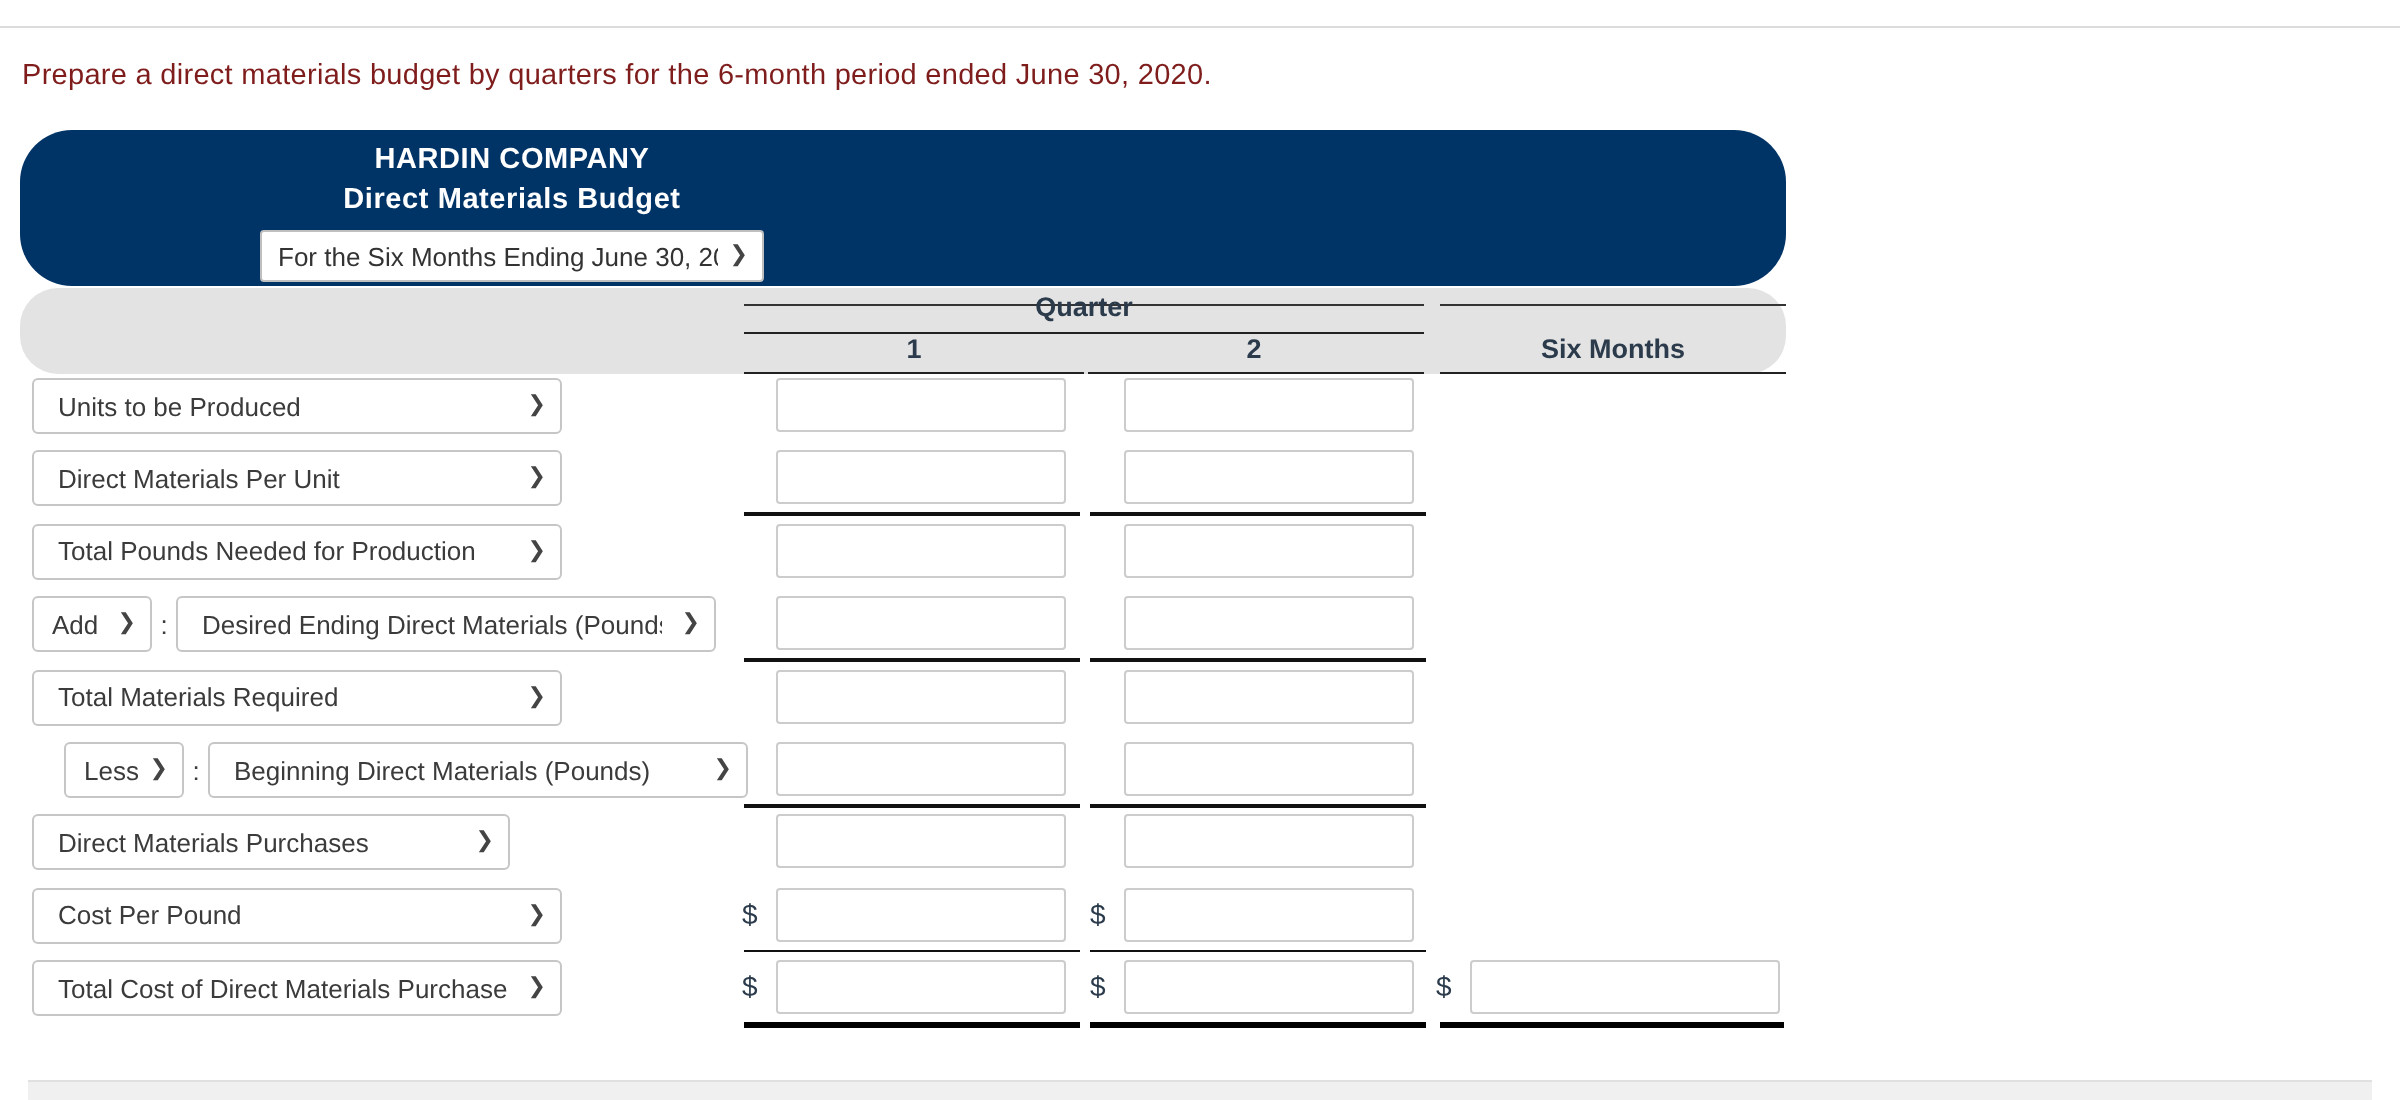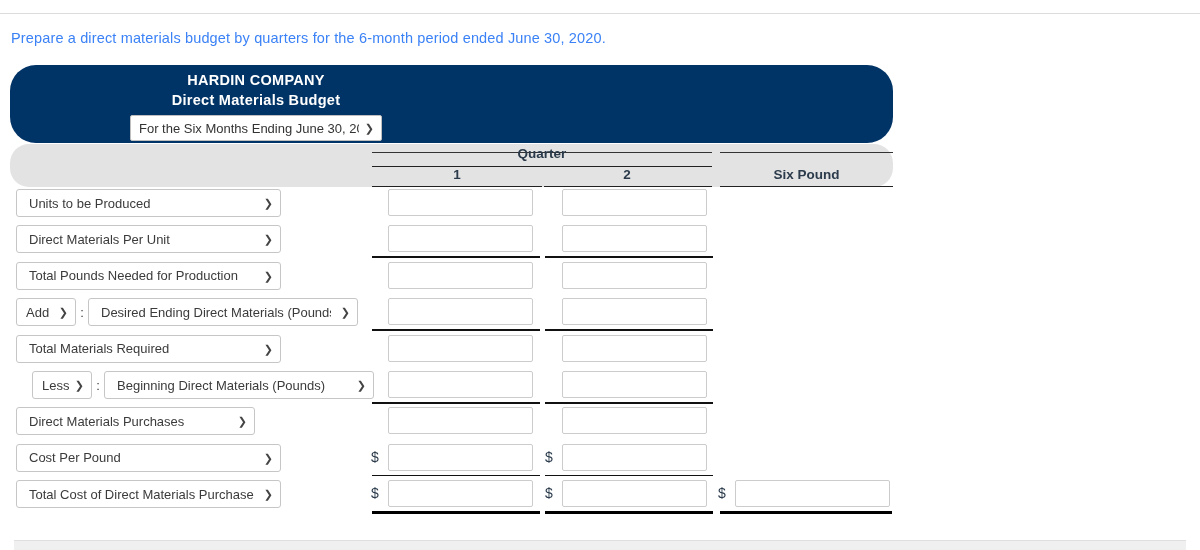--- a/index.html
+++ b/index.html
@@ -16,21 +16,21 @@
     background: #dcdcdc;
   }
   .bottom-divider {
     position: absolute; left: 14px; top: 540px;
     width: 1172px; height: 10px;
     background: #f0f0f0;
     border-top: 1px solid #e0e0e0;
   }
   .prompt {
     position: absolute; left: 11px; top: 30px;
-    font-size: 14.5px; color: #3b82f6;
+    font-size: 14.5px; color: #7f1d1d;
     letter-spacing: 0.01em;
     white-space: nowrap;
   }
 
   
   .title-band {
     position: absolute; left: 10px; top: 65px;
     width: 883px; height: 78px;
     background: #003366;
     text-align: center;
@@ -176,21 +176,21 @@
 <div class="header-band">
 
   <div class="rule-top" style="left:362px; top:8px; width:340px;"></div>
   <div class="hd" style="left:362px; top:2px; width:340px;">Quarter</div>
   <div class="rule-btm" style="left:362px; top:22px; width:340px;"></div>
 
   <div class="hd" style="left:362px; top:23px; width:170px;">1</div>
   <div class="hd" style="left:532px; top:23px; width:170px;">2</div>
 
   <div class="rule-top" style="left:710px; top:8px; width:173px;"></div>
-  <div class="hd" style="left:710px; top:23px; width:173px;">Six Pound</div>
+  <div class="hd" style="left:710px; top:23px; width:173px;">Six Months</div>
 
   <div class="rule-btm" style="left:362px; top:42px; width:170px;"></div>
   <div class="rule-btm" style="left:534px; top:42px; width:168px;"></div>
   <div class="rule-btm" style="left:710px; top:42px; width:173px;"></div>
 </div>
 
 <div class="rows" id="rows-root">
     <div class="row" style="top: 189px;">
       <div style="position: absolute; left: 16px; top: 0px; white-space: nowrap;"><span class="sel-box"><select class="lbl-select" style="width:265px"><option>Units to be Produced</option></select><span class="caret">❯</span></span></div>
       <input class="amt" type="text" style="left: 388px; top: 0px; width: 145px;">

